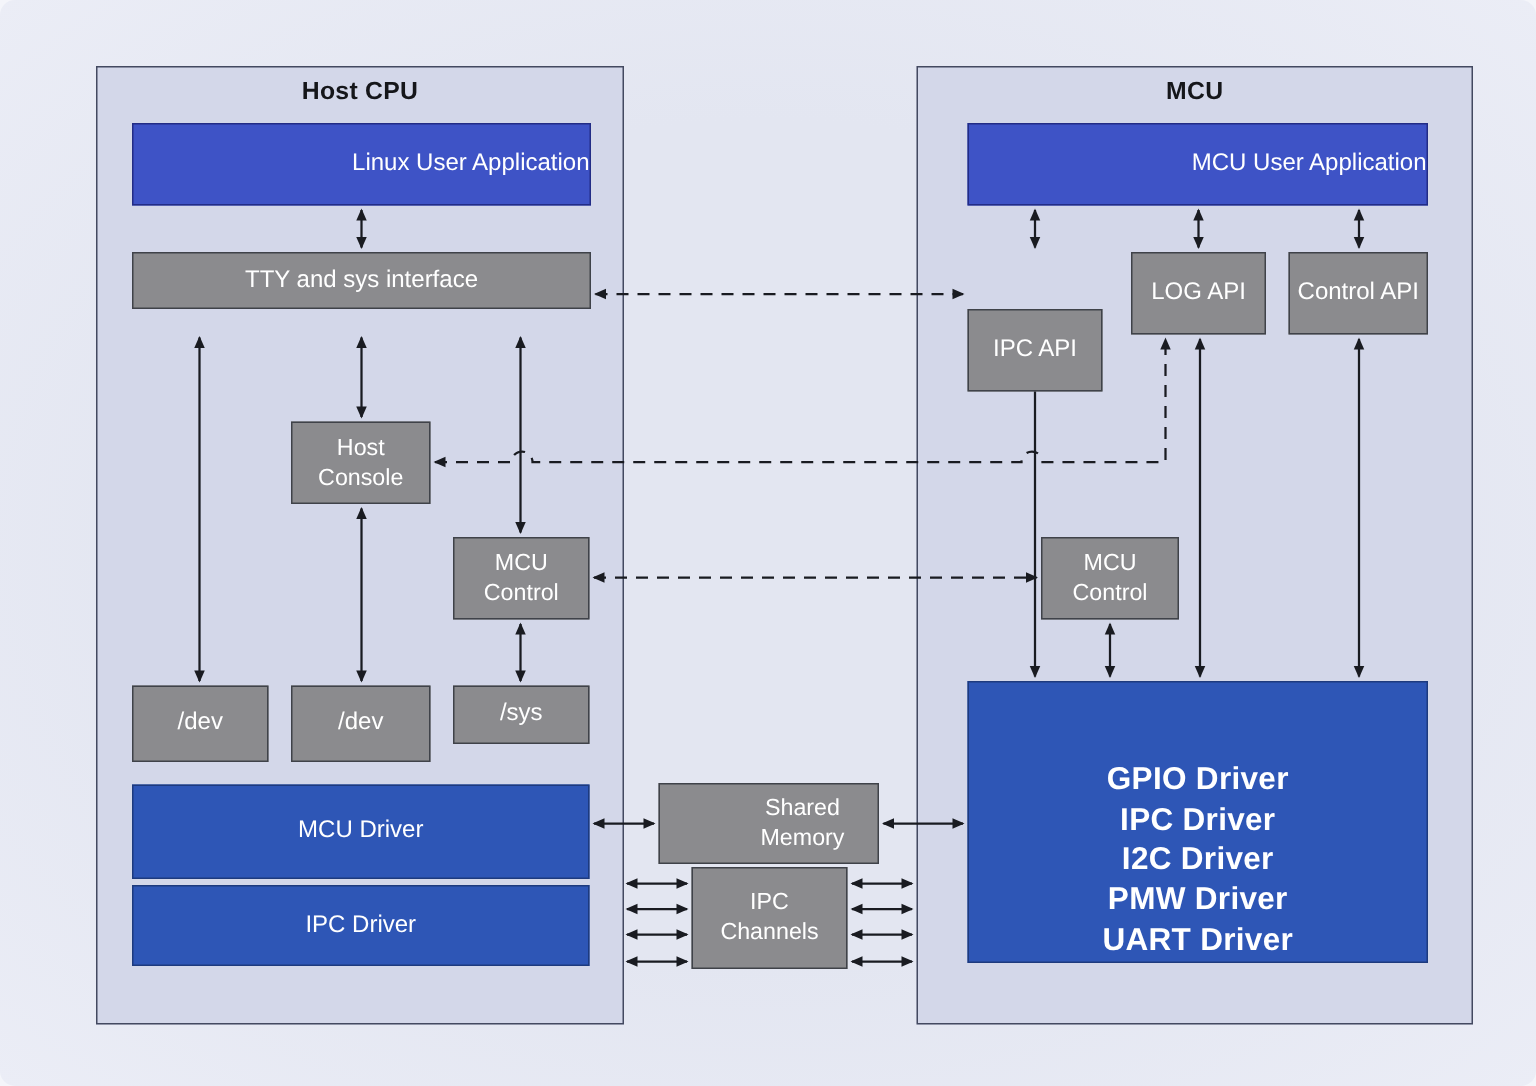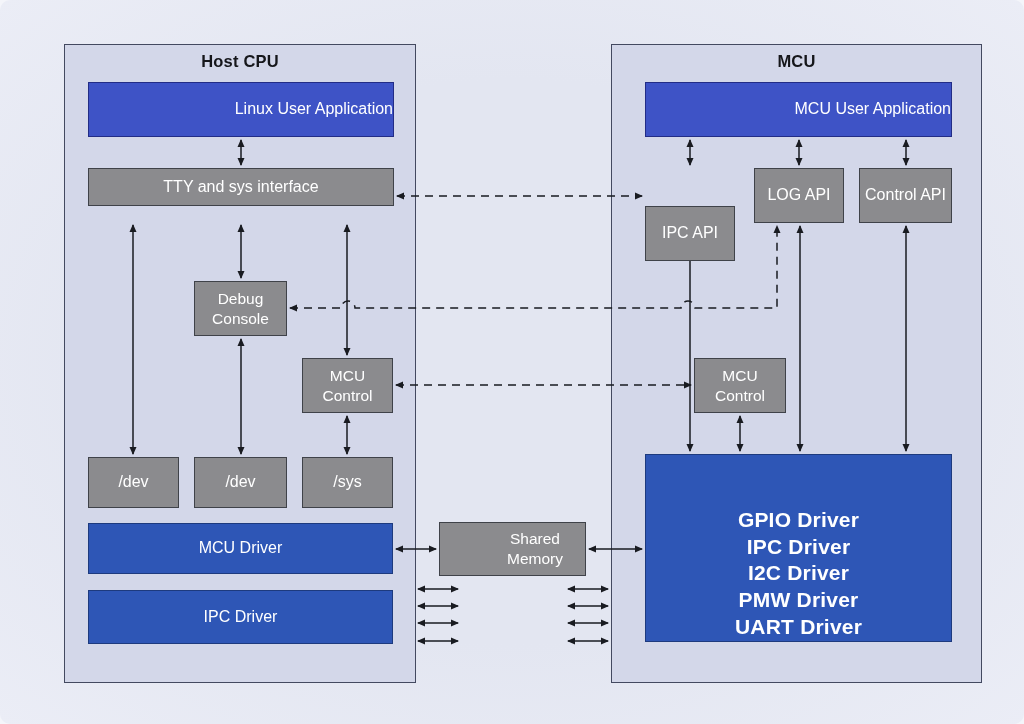--- a/index.html
+++ b/index.html
@@ -71,45 +71,49 @@
   <div class="group-title" style="left:64px;top:52px;width:352px;">Host CPU</div>
   <div class="group-title" style="left:611px;top:52px;width:371px;">MCU</div>
 
   <div class="block blue-app" style="left:88px;top:82px;width:306px;height:55px;">
     <span class="lbl">Linux User Application</span>
   </div>
   <div class="block gray" style="left:88px;top:168px;width:306px;height:38px;">
     <span class="lbl">TTY and sys interface</span>
   </div>
   <div class="block gray small" style="left:194px;top:281px;width:93px;height:55px;">
-    <span class="lbl">Debug
+    <span class="lbl">Host
 Console</span>
   </div>
   <div class="block gray small" style="left:302px;top:358px;width:91px;height:55px;">
     <span class="lbl">MCU
 Control</span>
   </div>
   <div class="block gray" style="left:88px;top:457px;width:91px;height:51px;">
     <span class="lbl">/dev</span>
   </div>
   <div class="block gray" style="left:194px;top:457px;width:93px;height:51px;">
     <span class="lbl">/dev</span>
   </div>
-  <div class="block gray" style="left:302px;top:457px;width:91px;height:51px;">
+  <div class="block gray" style="left:302px;top:457px;width:91px;height:39px;">
     <span class="lbl">/sys</span>
   </div>
-  <div class="block blue-drv" style="left:88px;top:523px;width:305px;height:51px;">
+  <div class="block blue-drv" style="left:88px;top:523px;width:305px;height:63px;">
     <span class="lbl">MCU Driver</span>
   </div>
   <div class="block blue-drv" style="left:88px;top:590px;width:305px;height:54px;">
     <span class="lbl">IPC Driver</span>
   </div>
 
   <div class="block gray small" style="left:439px;top:522px;width:147px;height:54px;padding-left:45px;">
     <span class="lbl">Shared Memory</span>
+  </div>
+  <div class="block gray small" style="left:461px;top:578px;width:104px;height:68px;">
+    <span class="lbl">IPC
+Channels</span>
   </div>
 
   <div class="block blue-app" style="left:645px;top:82px;width:307px;height:55px;">
     <span class="lbl">MCU User Application</span>
   </div>
   <div class="block gray" style="left:645px;top:168px;width:90px;height:55px;margin-top:38px;">
     <span class="lbl">IPC API</span>
   </div>
   <div class="block gray" style="left:754px;top:168px;width:90px;height:55px;">
     <span class="lbl">LOG API</span>

